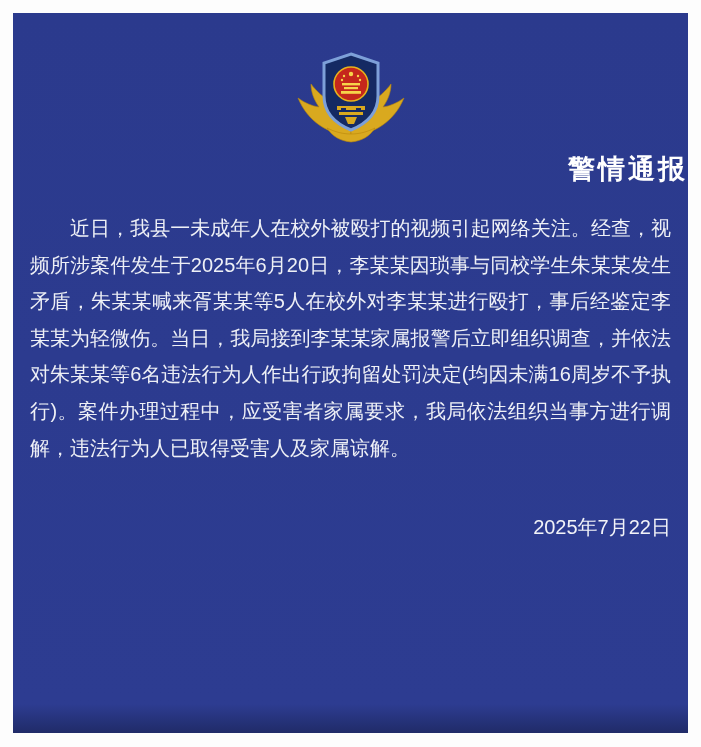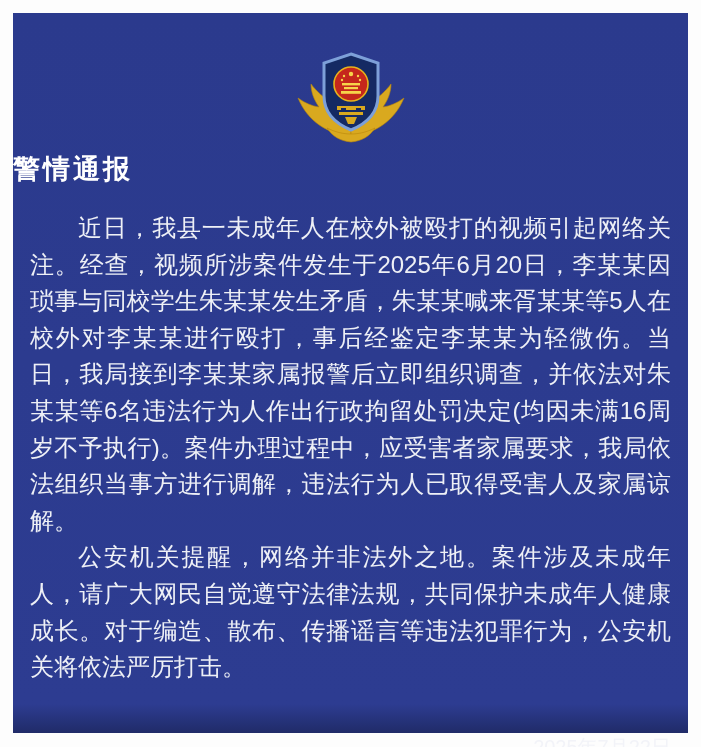--- a/index.html
+++ b/index.html
@@ -28,33 +28,33 @@
     display: flex;
     justify-content: center;
     padding-top: 33px;
   }
   .emblem-wrap svg {
     width: 122px;
     height: 98px;
     display: block;
   }
   .notice-title {
-    margin: 9px 0 0 0;
-    text-align: left;
+    margin: 9px 0 0 11px;
+    text-align: right;
     color: #ffffff;
     font-size: 27px;
     font-weight: 700;
     letter-spacing: 3px;
     line-height: 32px;
   }
   .notice-body {
     margin-top: 25px;
     padding: 0 17px;
     color: #eef0f6;
-    font-size: 24px;
+    font-size: 20px;
     line-height: 36.6px;
     text-align: justify;
   }
   .notice-body p {
     margin: 0;
     text-indent: 2em;
   }
   .notice-sign {
     margin-top: 47px;
     padding-right: 17px;
@@ -103,21 +103,20 @@
         <path d="M47,60 L75,60 L75,64 L71,64 L71,62 L66,62 L66,64 L56,64 L56,62 L51,62 L51,64 L47,64 Z" fill="#d9a91f"></path>
         <rect x="49" y="66" width="24" height="3" fill="#d9a91f"></rect>
         <path d="M55,71 L67,71 L64,78 L58,78 Z" fill="#d9a91f"></path>
       </svg>
     </div>
 
     <h1 class="notice-title">警情通报</h1>
 
     <div class="notice-body">
       <p>近日，我县一未成年人在校外被殴打的视频引起网络关注。经查，视频所涉案件发生于2025年6月20日，李某某因琐事与同校学生朱某某发生矛盾，朱某某喊来胥某某等5人在校外对李某某进行殴打，事后经鉴定李某某为轻微伤。当日，我局接到李某某家属报警后立即组织调查，并依法对朱某某等6名违法行为人作出行政拘留处罚决定(均因未满16周岁不予执行)。案件办理过程中，应受害者家属要求，我局依法组织当事方进行调解，违法行为人已取得受害人及家属谅解。</p>
-      <p>公安机关提醒，网络并非法外之地。案件涉及未成年人，请广大网民自觉遵守法律法规，共同保护未成年人健康成长。对于编造、散布、传播谣言等违法犯罪行为，公安机关将依法严厉打击。</p>
     </div>
 
     <div class="notice-sign">
       <div class="sign-date">2025年7月22日</div>
     </div>
 
   </div>
 </div>
 
 </body></html>

